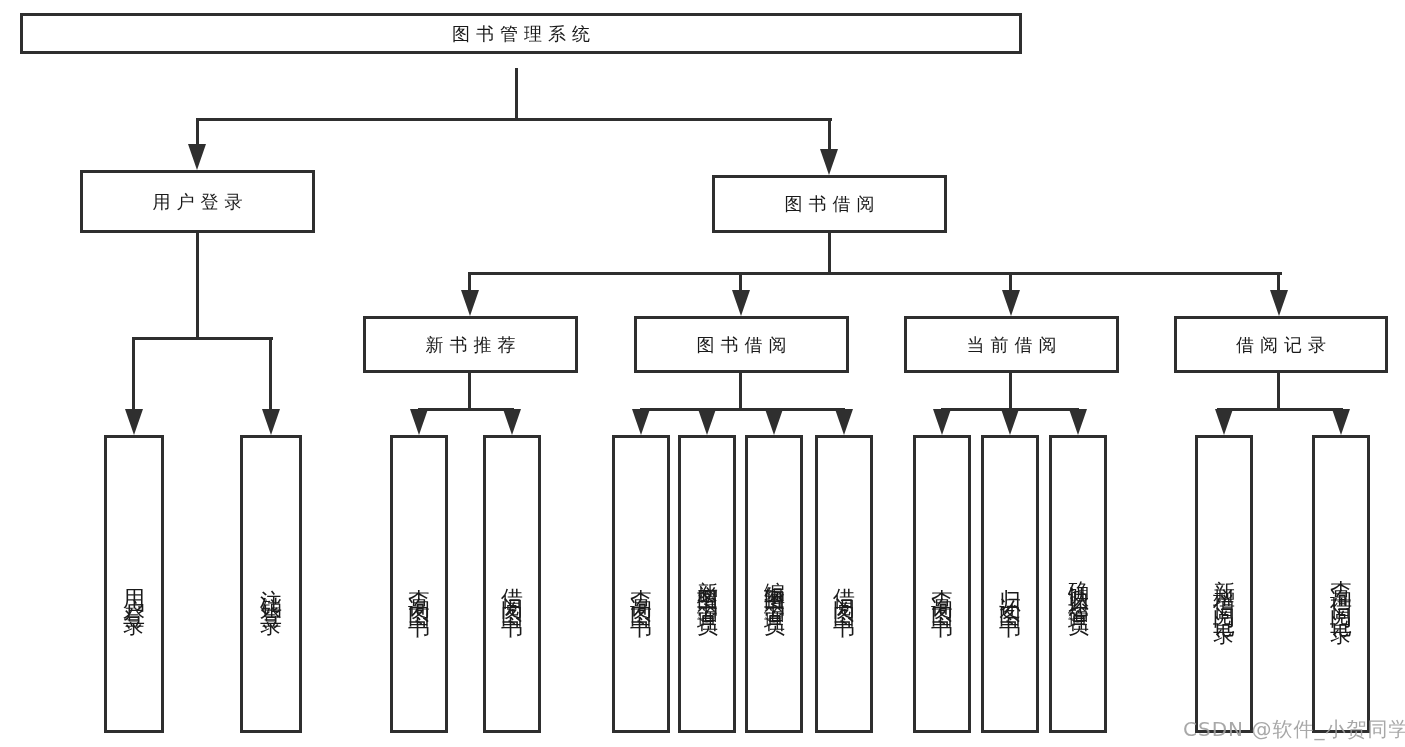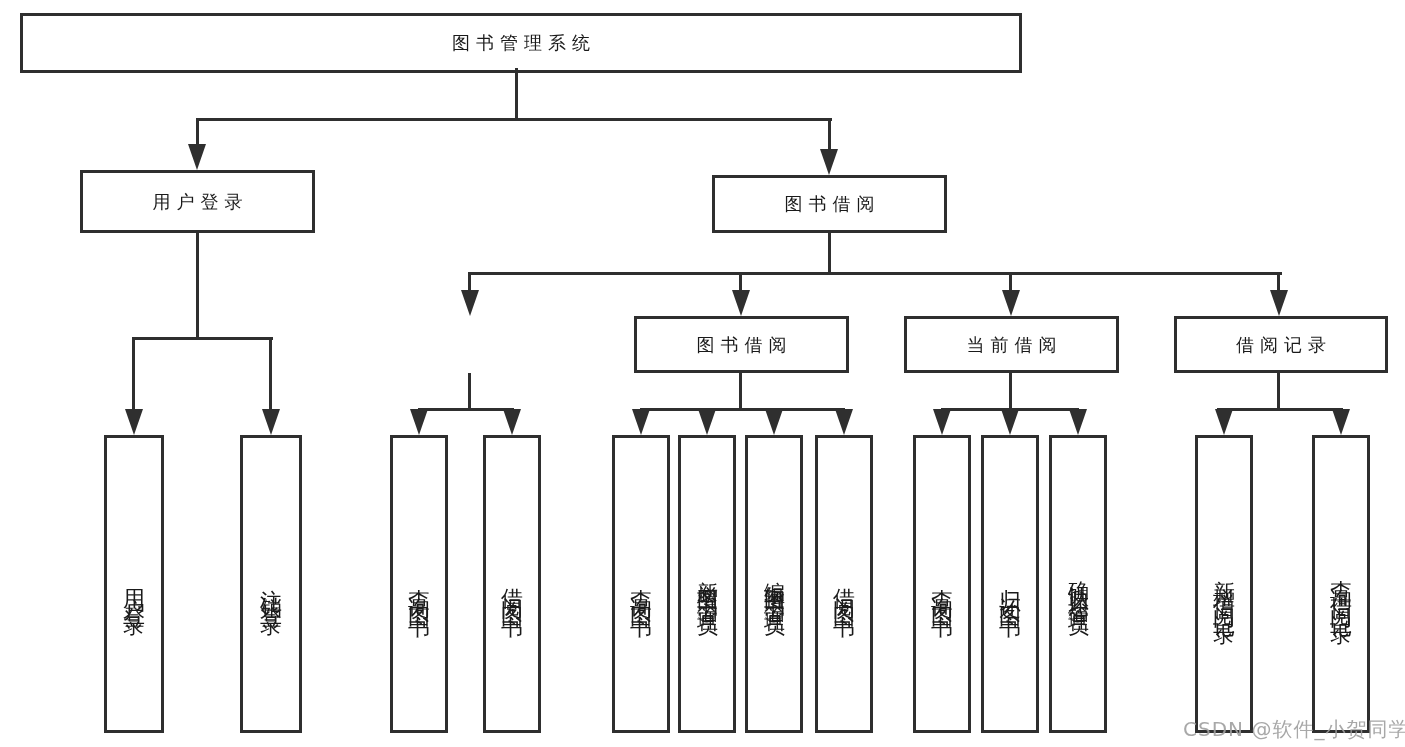--- a/index.html
+++ b/index.html
@@ -62,32 +62,35 @@
     color:var(--watermark);
     white-space:nowrap;
     opacity:.9;
   }
 </style>
 </head>
 <body>
 
 <div class="canvas">
 
-  <div class="box" style="left:20px;top:13px;width:1002px;height:60px;">
+  <div class="box" style="left:20px;top:13px;width:1002px;height:41px;">
     <span class="hlabel">图书管理系统</span>
   </div>
 
   <div class="box" style="left:80px;top:170px;width:235px;height:63px;">
     <span class="hlabel">用户登录</span>
   </div>
 
   <div class="box" style="left:712px;top:175px;width:235px;height:58px;">
     <span class="hlabel">图书借阅</span>
   </div>
 
+  <div class="box" style="left:363px;top:316px;width:215px;height:57px;">
+    <span class="hlabel">新书推荐</span>
+  </div>
 
   <div class="box" style="left:904px;top:316px;width:215px;height:57px;">
     <span class="hlabel">当前借阅</span>
   </div>
 
   <div class="box" style="left:634px;top:316px;width:215px;height:57px;">
     <span class="hlabel">图书借阅</span>
   </div>
 
   <div class="box" style="left:1174px;top:316px;width:214px;height:57px;">

